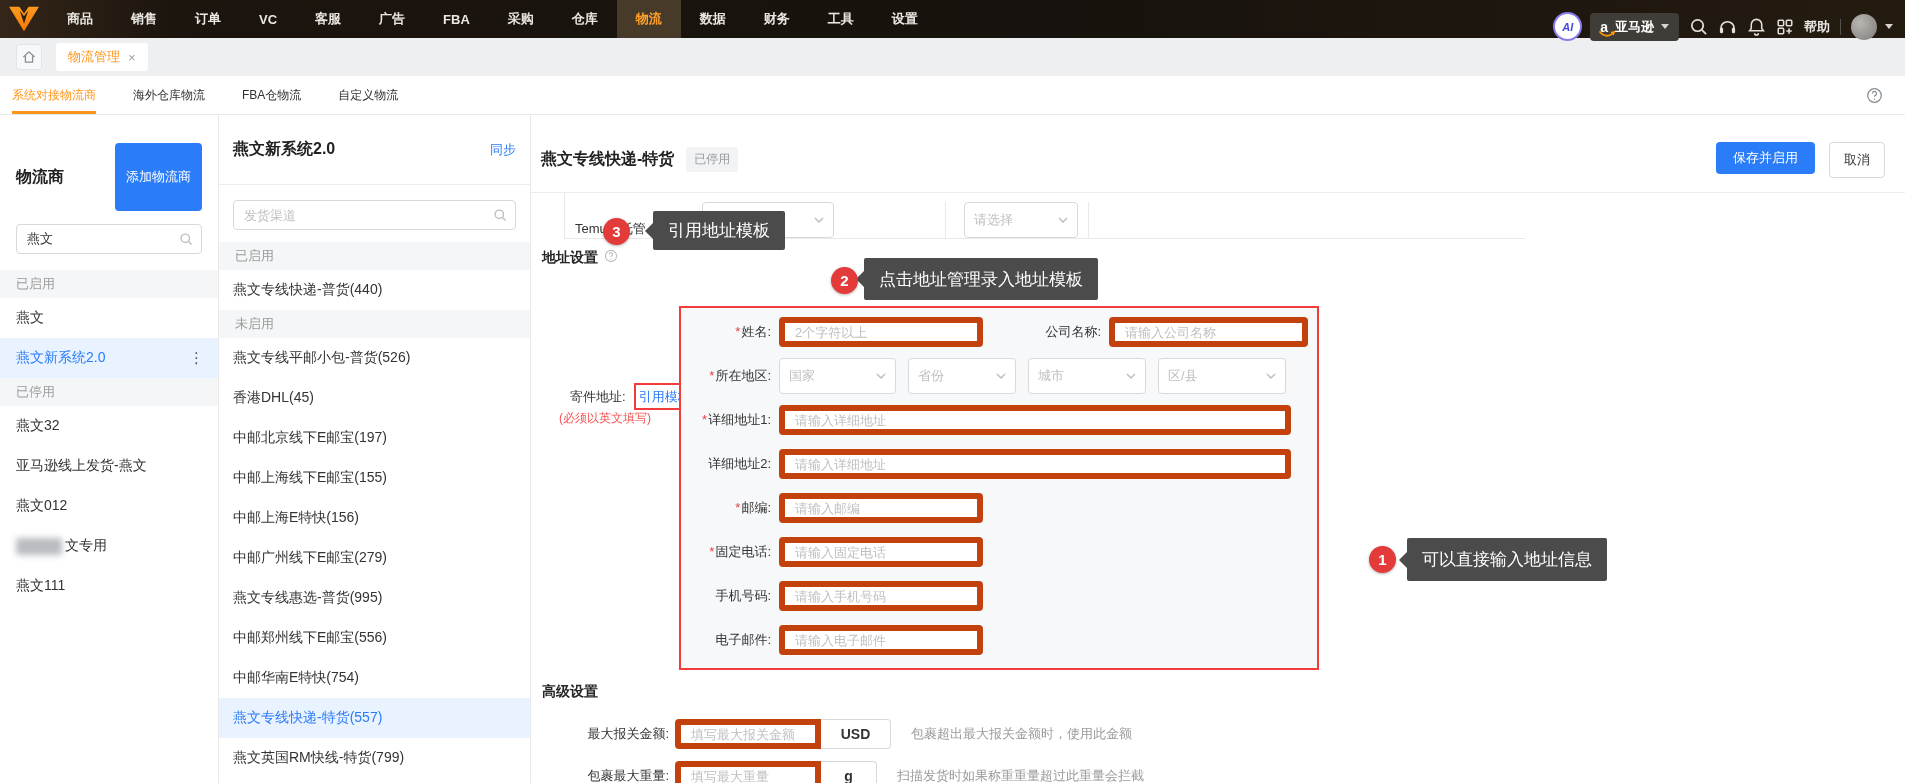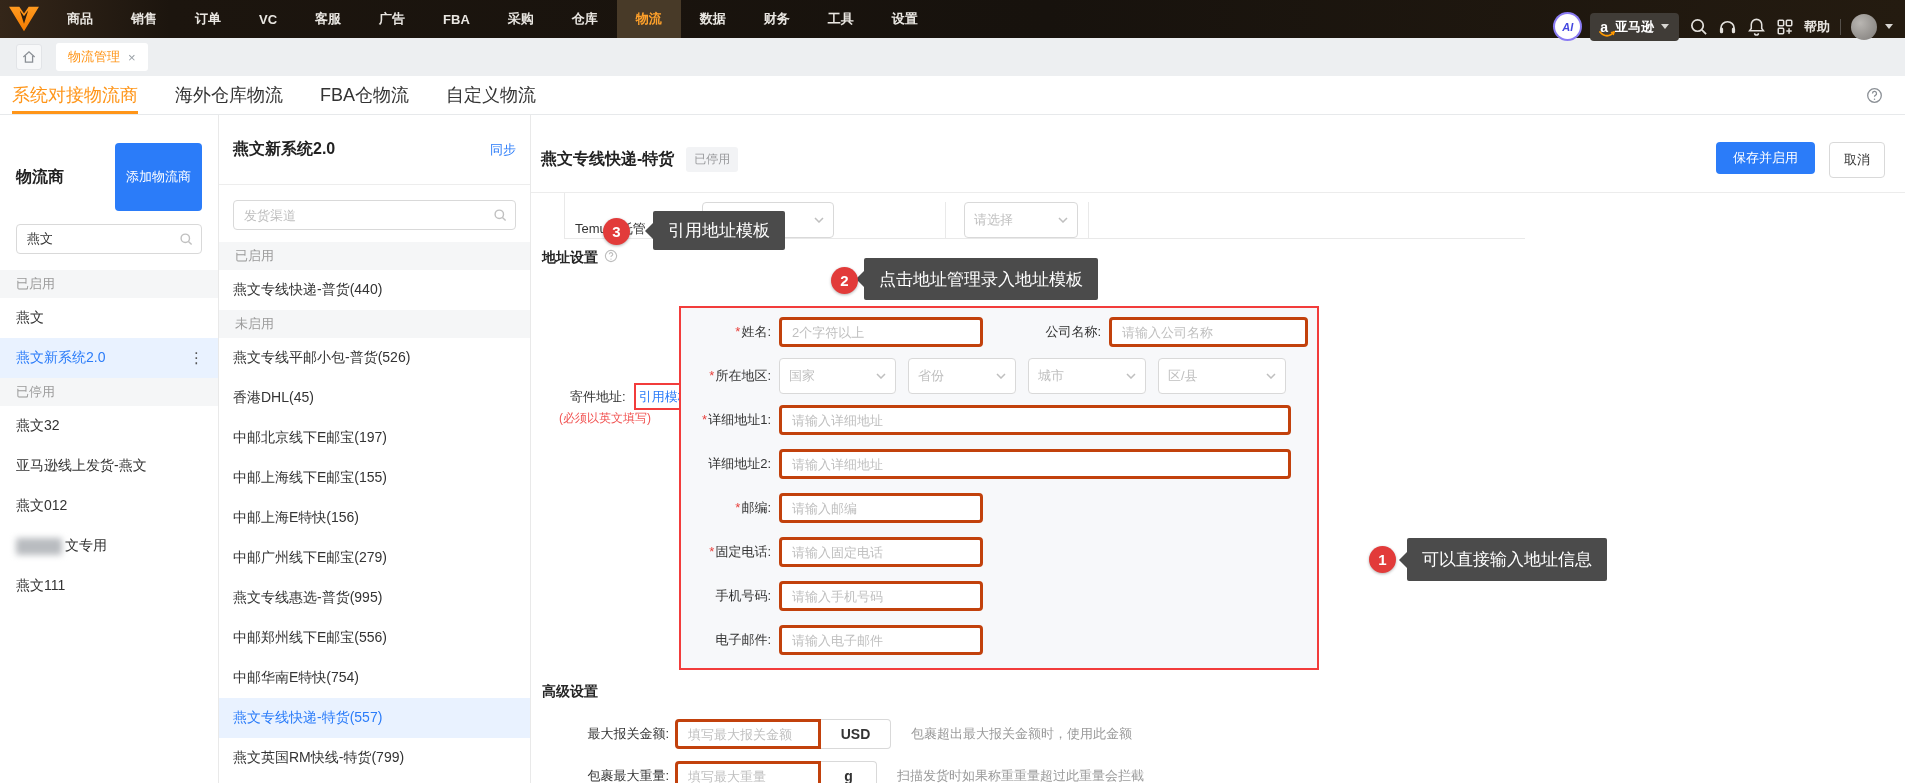--- a/index.html
+++ b/index.html
@@ -38,21 +38,21 @@
   .tabstrip { height:38px; background:#edeff1; display:flex; align-items:center; padding-left:16px; }
   .home-tab { width:26px; height:26px; background:#f7f8f9; border:1px solid #e2e4e7; border-radius:3px;
     display:flex; align-items:center; justify-content:center; cursor:pointer; }
   .tab { margin-left:14px; height:28px; background:#fff; border-radius:3px; display:flex; align-items:center;
     padding:0 12px; gap:8px; font-size:13px; color:#ff9518; cursor:pointer; }
   .tab-close { color:#9aa0a6; font-size:13px; cursor:pointer; }
 
   
   .subnav { height:39px; background:#fff; border-bottom:1px solid #e7e9eb; display:flex; align-items:stretch;
     padding-left:12px; position:relative; }
-  .subnav-item { display:flex; align-items:center; margin-right:37px; font-size:18px; color:#333;
+  .subnav-item { display:flex; align-items:center; margin-right:37px; font-size:12px; color:#333;
     cursor:pointer; border-bottom:3px solid transparent; padding-top:3px; }
   .subnav-item.active { color:#ff9518; border-bottom-color:#ff9518; }
   .subnav-help { position:absolute; right:22px; top:11px; cursor:pointer; }
 
   
   .content { display:flex; height:668px; }
   .providers { width:219px; border-right:1px solid #e9e9e9; background:#fff; }
   .channels { width:312px; border-right:1px solid #e9e9e9; background:#fff; }
   .main { flex:1; position:relative; background:#fff; overflow:hidden; }
 
@@ -115,21 +115,21 @@
 
   .addr-frame { position:absolute; left:148px; top:191px; width:640px; height:364px;
     border:2px solid #f23c3b; background:#f7f8fa; }
   .f-rows { width:100%; height:100%; display:flex; flex-direction:column; padding-top:2px;padding-left:8px; }
   .f-row { height:44px; display:flex; align-items:center; }
   .f-label { width:90px; text-align:right; padding-right:8px; font-size:13px; color:#333; flex:none; }
   .f-label.req::before { content:"*"; color:#e8413d; margin-right:1px; }
   .f-label::after { content:":"; }
   .f-label2 { width:118px; text-align:right; font-size:13px; color:#333; flex:none; }
   .f-label2::after { content:":"; }
-  .ipt { height:30px; border:3px solid #c2410c; border-radius:4px; background:#fff; padding:0 10px;
+  .ipt { height:30px; border:6px solid #c2410c; border-radius:4px; background:#fff; padding:0 10px;
     font-size:13px; color:#333; outline:none; font-family:inherit; }
   .ipt::placeholder { color:#bfbfbf; }
   .w204 { width:204px; } .w199 { width:199px; margin-left:8px; } .w512 { width:512px; }
   .sel-sm { margin-right:12px; }
 
   .adv-row { position:absolute; display:flex; align-items:center; }
   .adv-label { width:127px; text-align:right; font-size:13px; color:#333; flex:none; }
   .adv-label::after { content:":"; }
   .grp { display:flex; margin-left:6px; }
   .grp .ipt { border-radius:4px 0 0 4px; }

